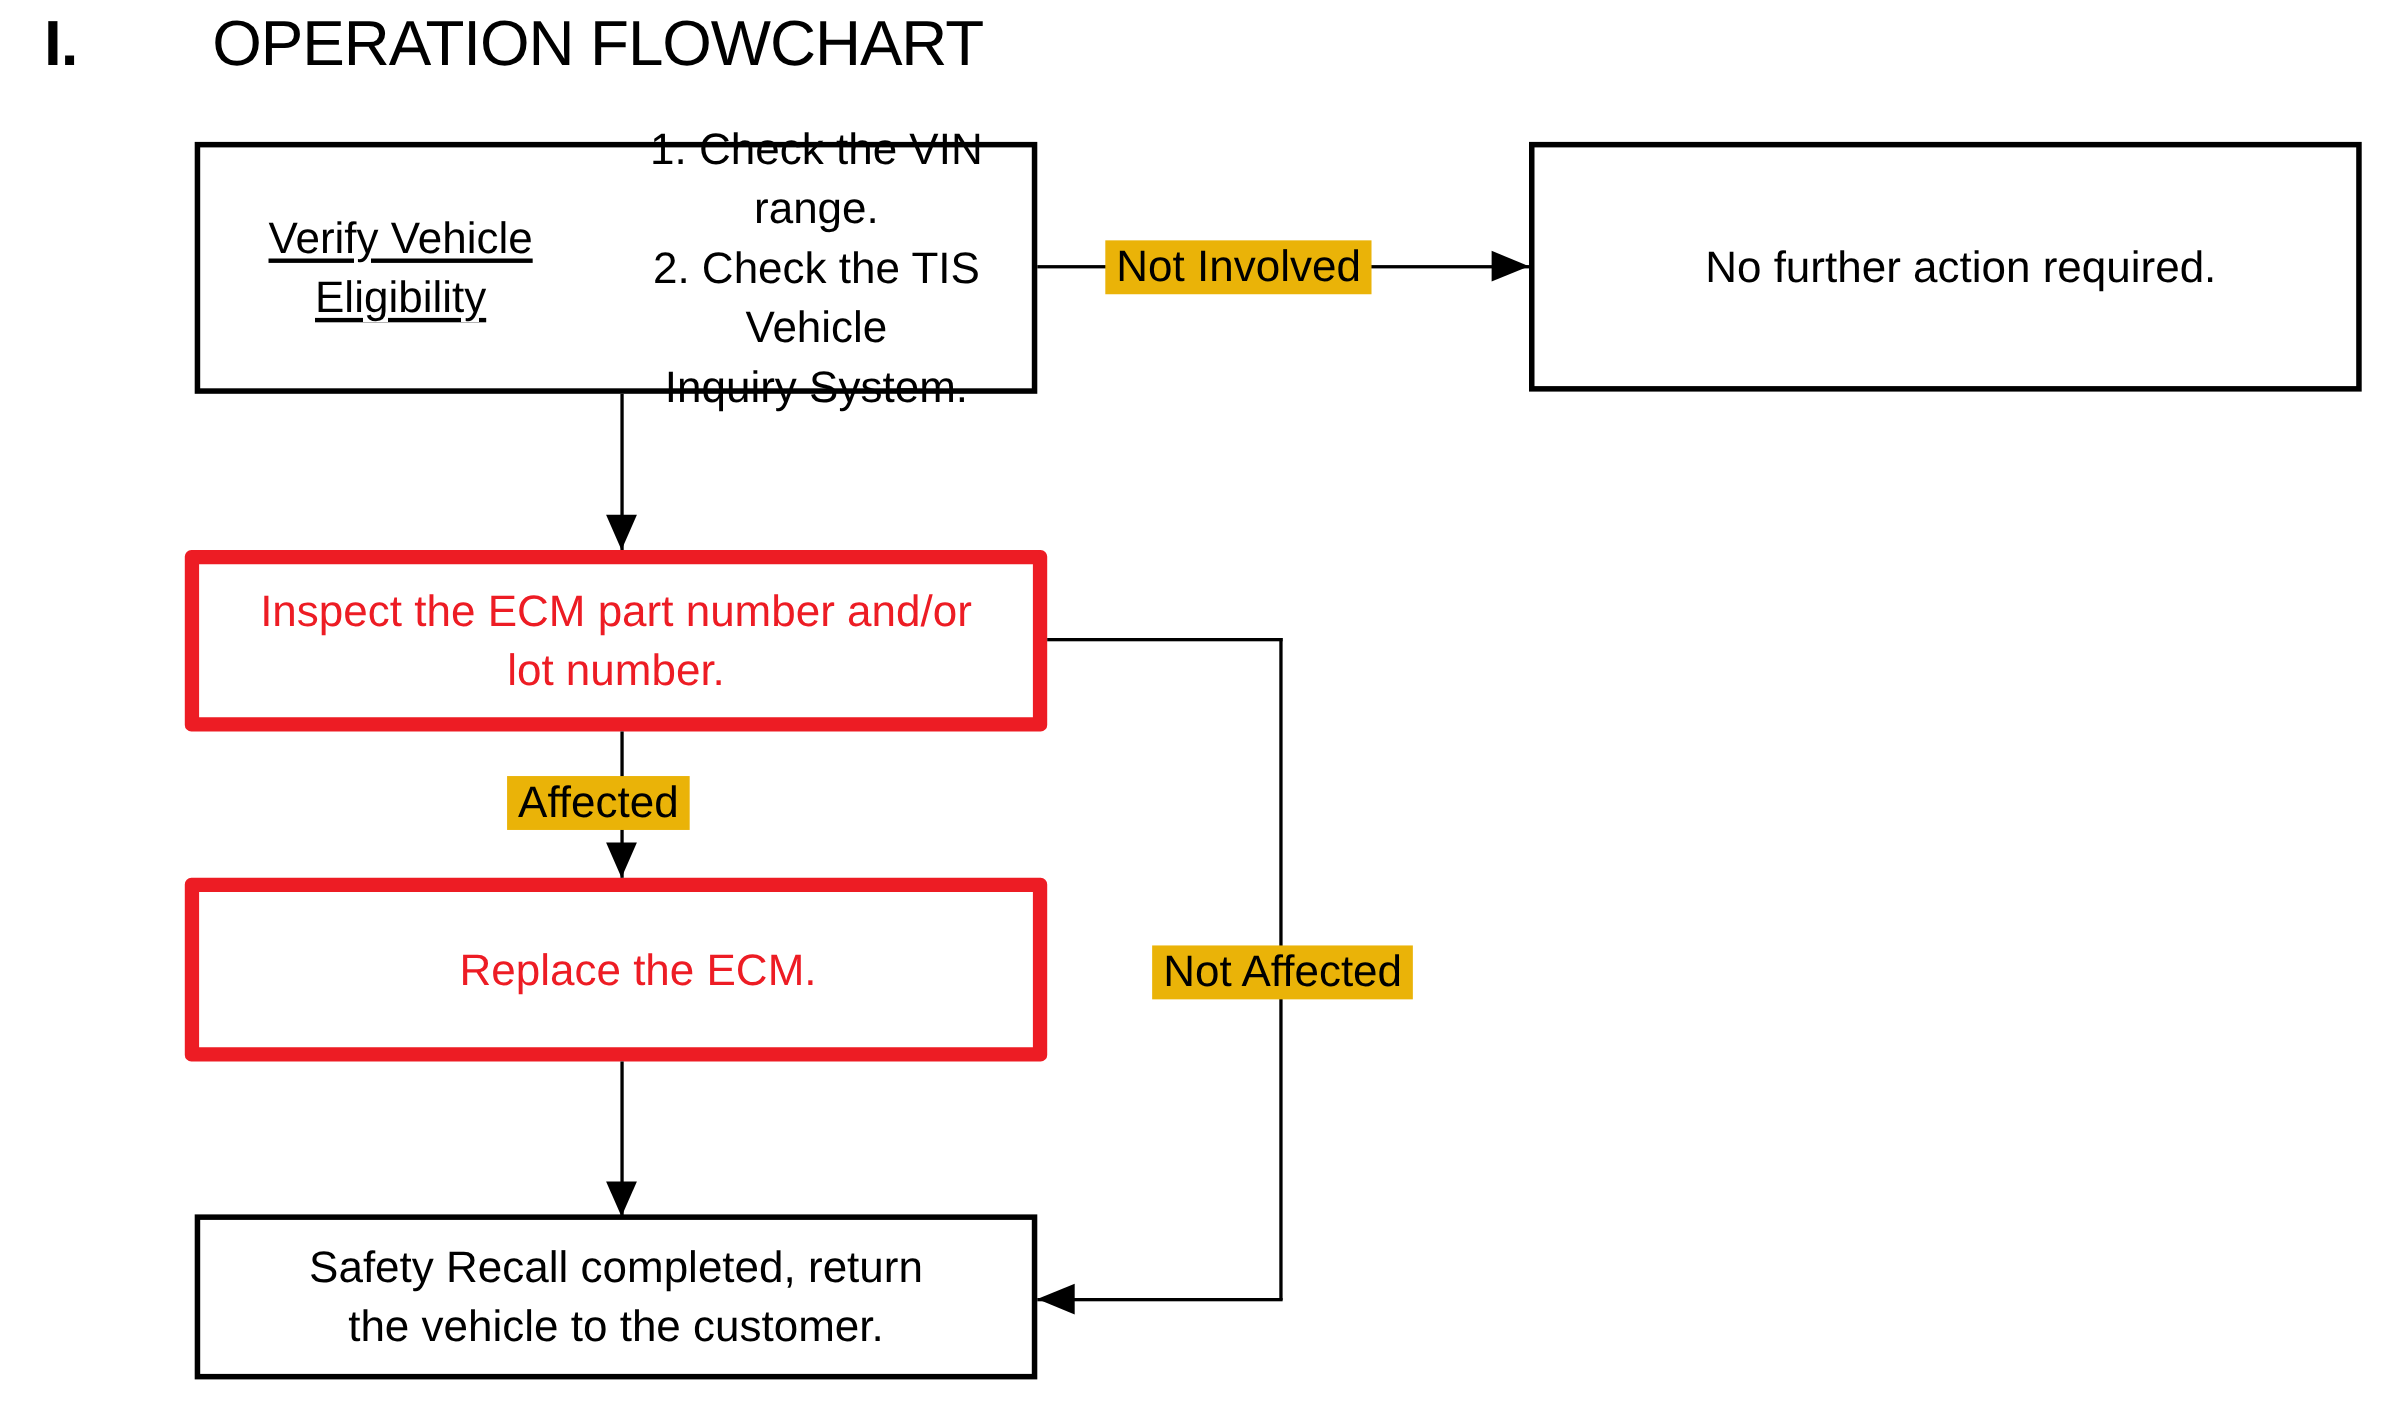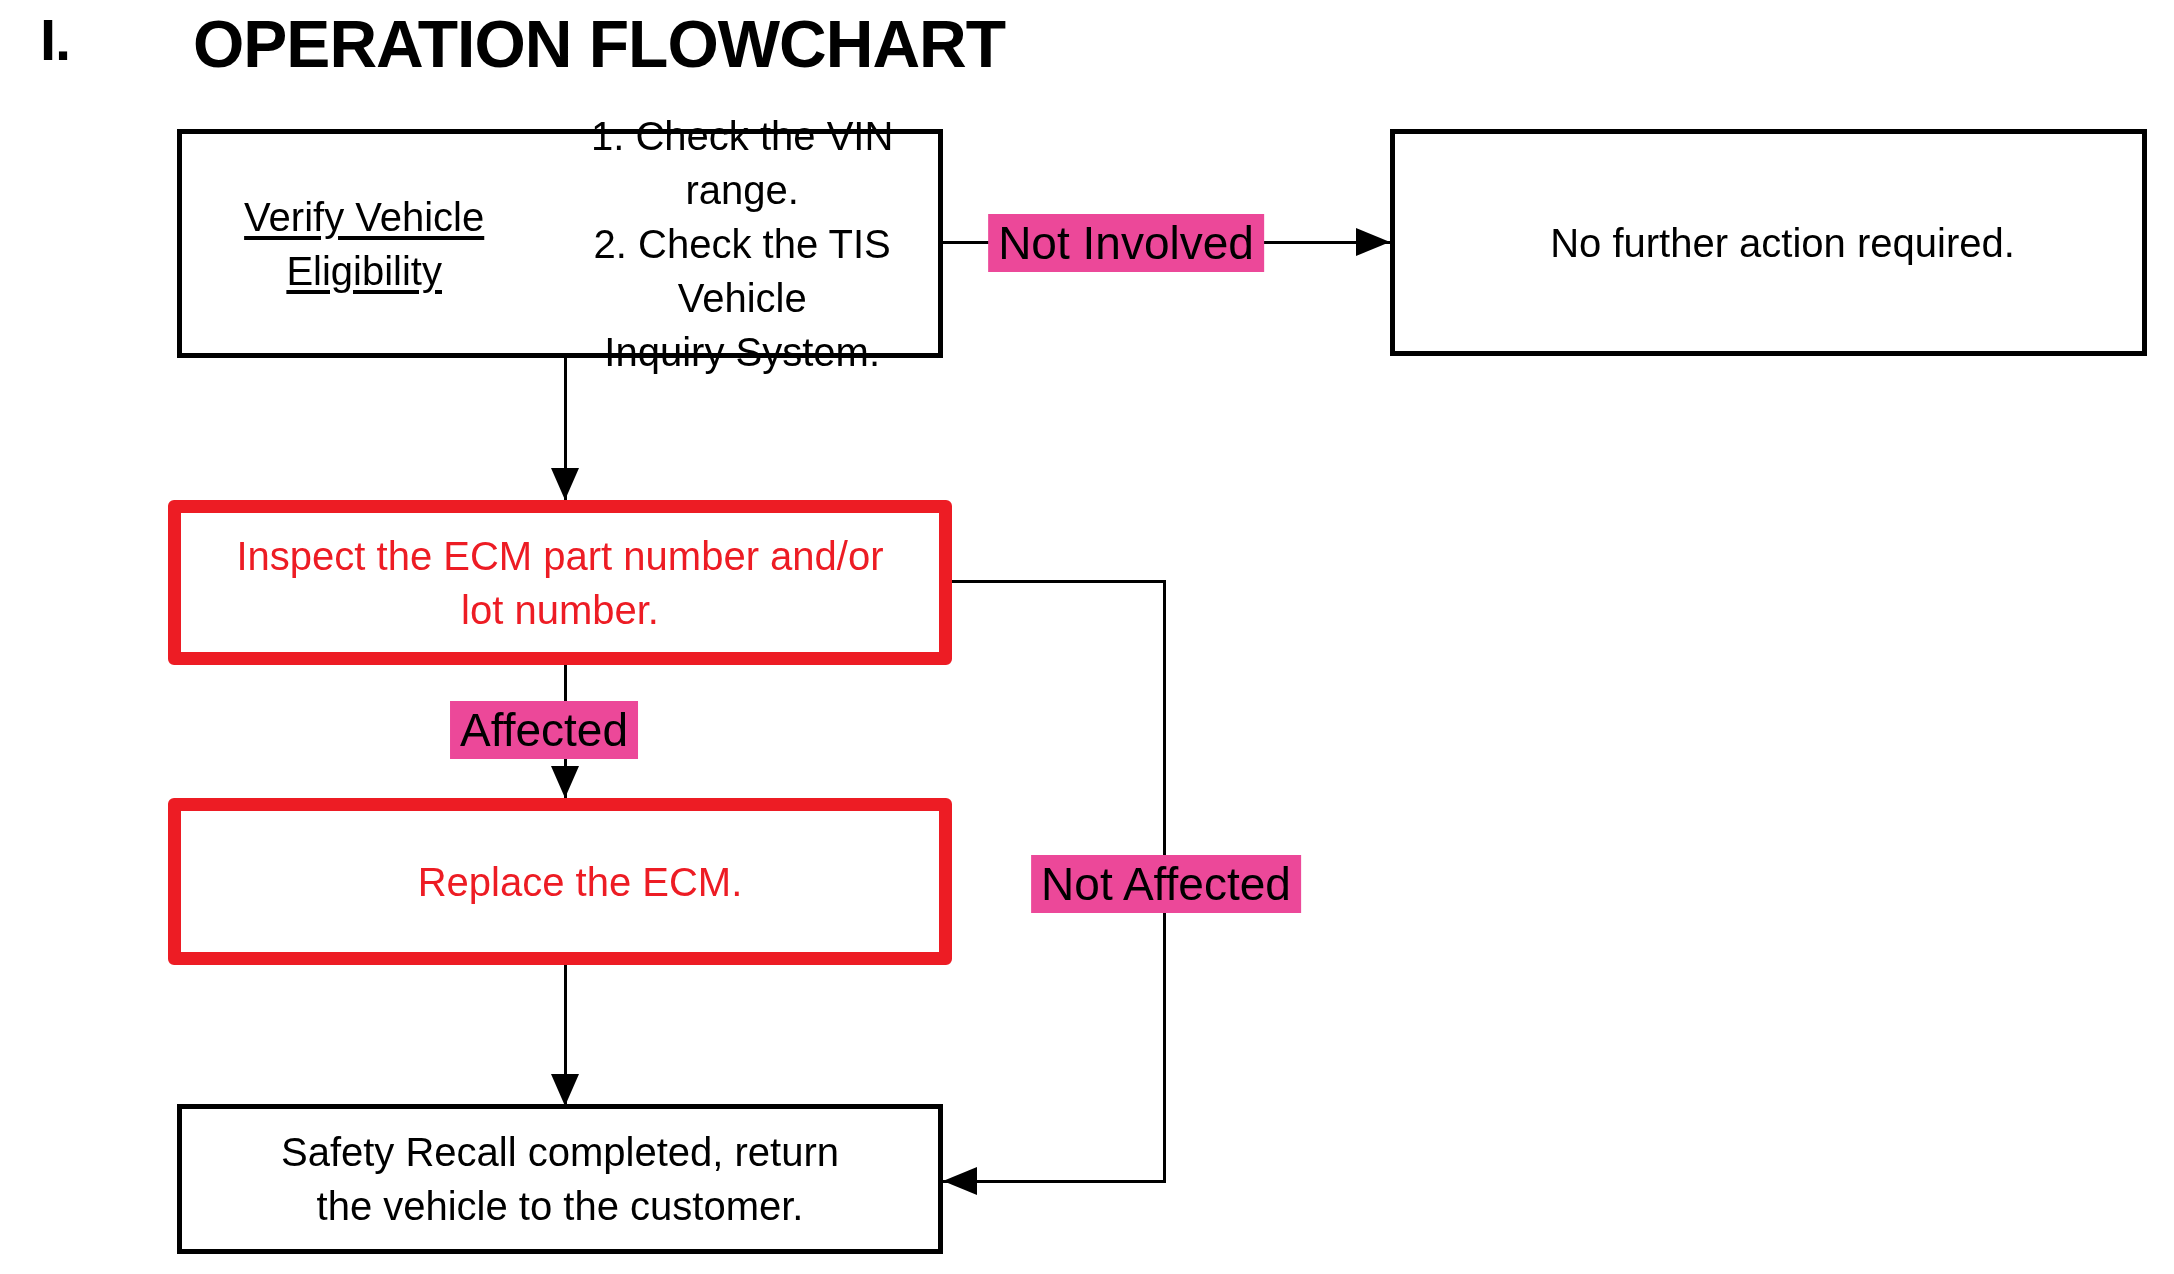--- a/index.html
+++ b/index.html
@@ -22,22 +22,22 @@
     left: 40px;
     top: 6px;
     font-size: 58px;
     font-weight: bold;
     letter-spacing: -1px;
   }
   .title-text {
     position: absolute;
     left: 193px;
     top: 6px;
-    font-size: 66px;
-    font-weight: bold;
+    font-size: 58px;
+    font-weight: normal;
     letter-spacing: -1px;
   }
   
   .black-box {
     position: absolute;
     border: 5px solid #000000;
     background: #ffffff;
     box-sizing: border-box;
     display: flex;
     align-items: center;
@@ -94,23 +94,23 @@
   }
   .arrow-down {
     border-left: 14px solid transparent;
     border-right: 14px solid transparent;
     border-top: 32px solid #000000;
   }
   
   .edge-label {
     position: absolute;
     transform: translate(-50%, -50%);
-    background: #ec4899;
+    background: #eab308;
     padding: 2px 10px;
-    font-size: 46px;
+    font-size: 40px;
     white-space: nowrap;
   }
 </style>
 </head>
 <body>
 
 <div id="canvas">
 
   <div class="title-numeral">I.</div>
   <div class="title-text">OPERATION FLOWCHART</div>

